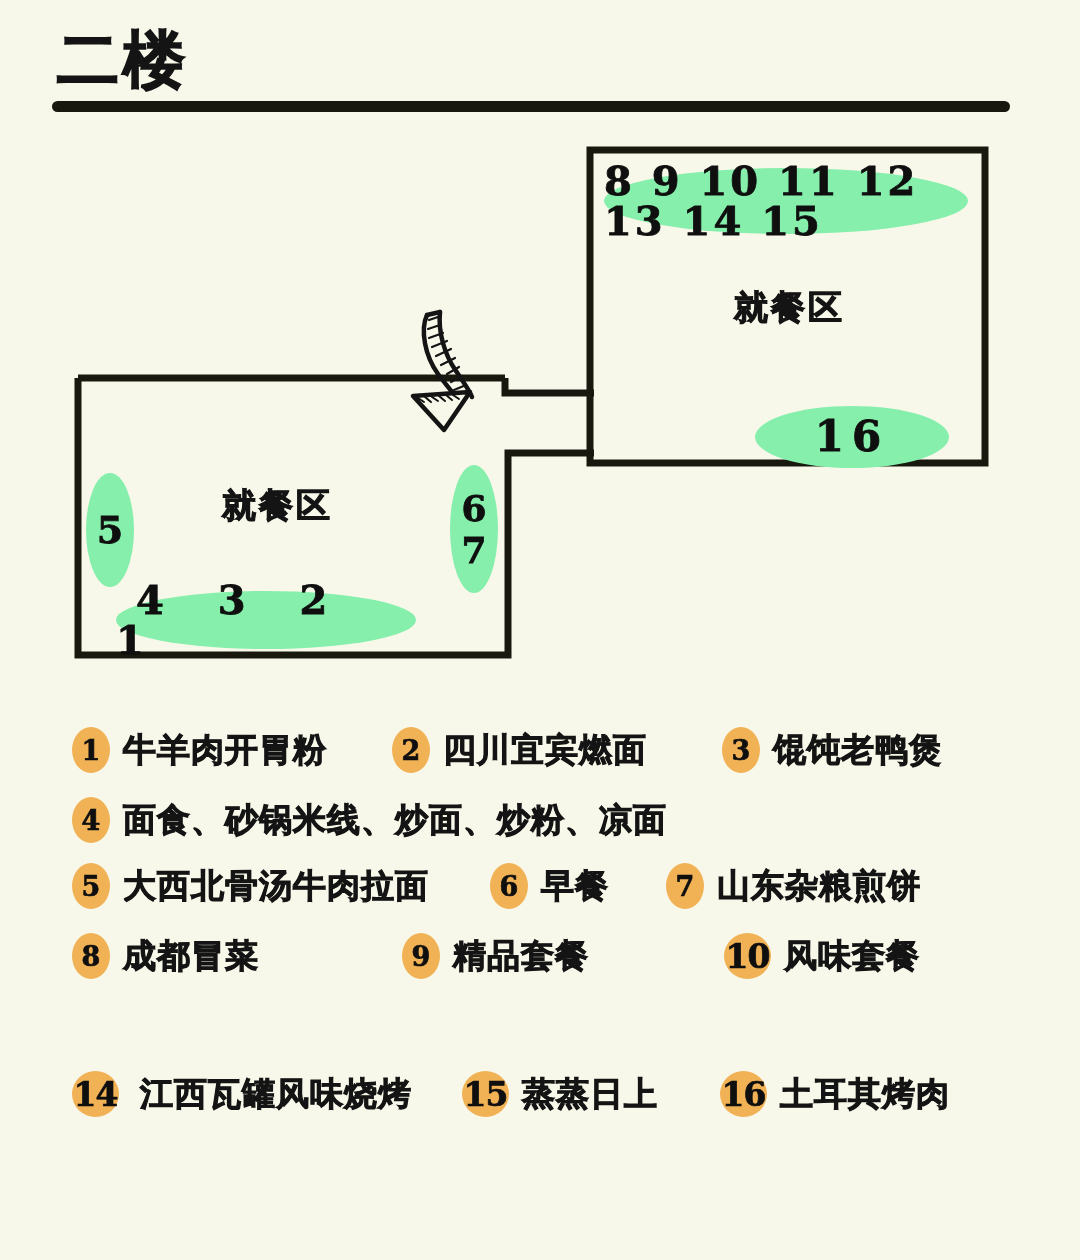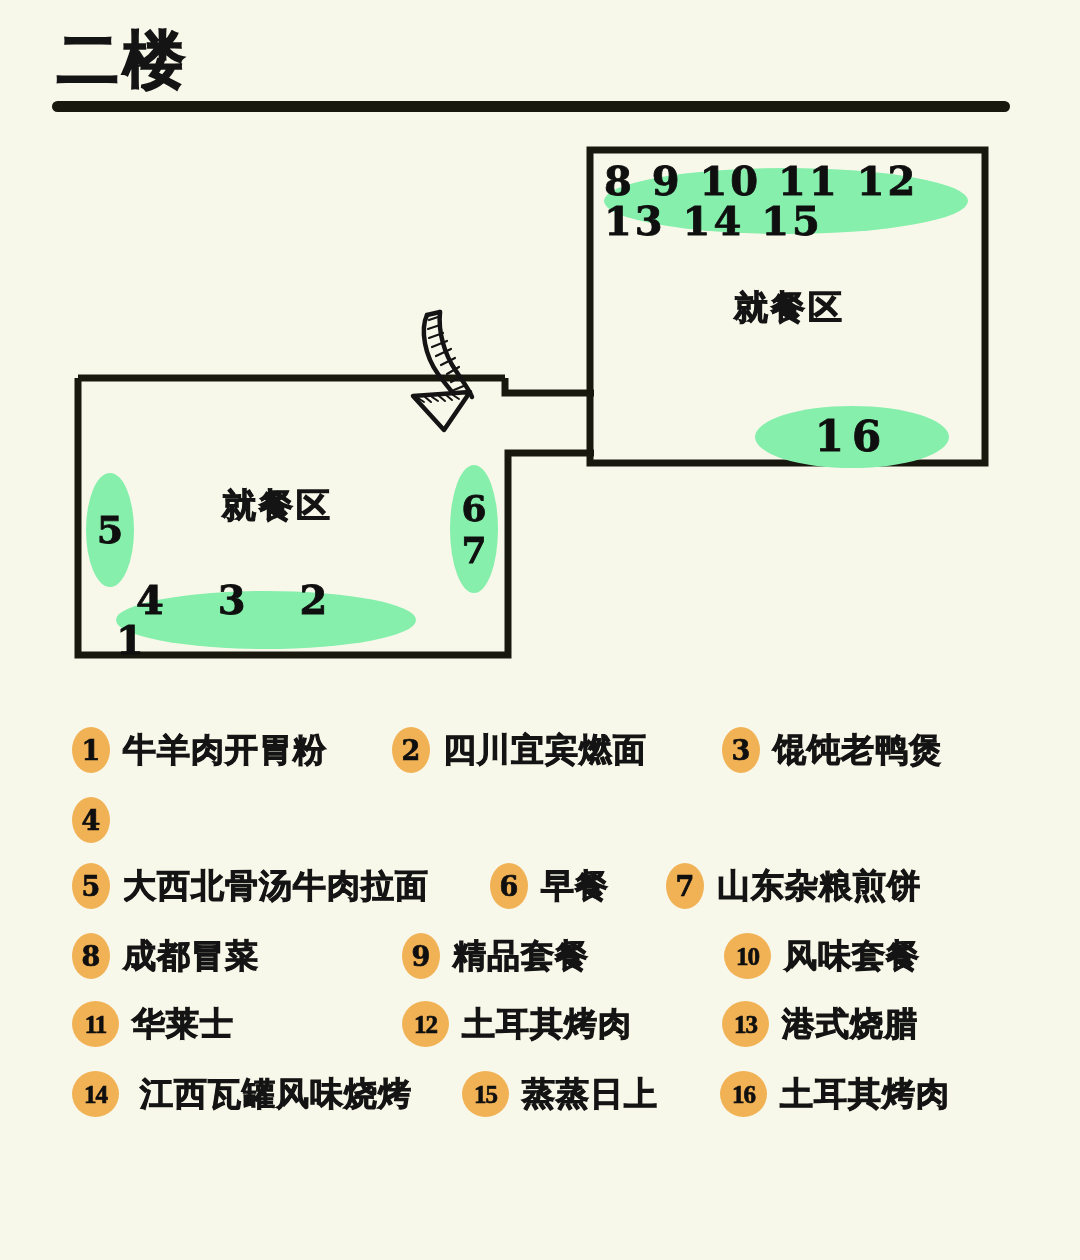--- a/index.html
+++ b/index.html
@@ -159,23 +159,22 @@
     font-weight: bold;
     font-size: 27px;
     width: 38px;
     height: 46px;
     flex: 0 0 auto;
     -webkit-text-stroke: 0.7px #0f0f0f;
     line-height: 1;
   }
   .legend-bubble.wide {
     width: 47px;
-    font-size: 25px;
+    font-size: 33px;
     letter-spacing: -1px;
-    font-family: Liberation Serif, serif;
   }
   .legend-text {
     margin-left: 13px;
     font-size: 33px;
     font-weight: bold;
     color: #141414;
     letter-spacing: 1px;
     -webkit-text-stroke: 1px #141414;
     font-family: "DejaVu Sans", "Liberation Sans", sans-serif;
   }
@@ -239,20 +238,21 @@
           <span class="legend-text">四川宜宾燃面</span>
         </div>
         <div class="legend-item" style="position: absolute; left: 650px;">
           <span class="legend-bubble">3</span>
           <span class="legend-text">馄饨老鸭煲</span>
         </div>
       </div>
       <div class="legend-row" style="top: 92px;">
         <div class="legend-item" style="position: absolute; left: 0px;">
           <span class="legend-bubble">4</span>
+          <span class="legend-text">面食、砂锅米线、炒面、炒粉、凉面</span>
         </div>
       </div>
       <div class="legend-row" style="top: 158px;">
         <div class="legend-item" style="position: absolute; left: 0px;">
           <span class="legend-bubble">5</span>
           <span class="legend-text">大西北骨汤牛肉拉面</span>
         </div>
         <div class="legend-item" style="position: absolute; left: 418px;">
           <span class="legend-bubble">6</span>
           <span class="legend-text">早餐</span>
@@ -267,34 +267,20 @@
           <span class="legend-bubble">8</span>
           <span class="legend-text">成都冒菜</span>
         </div>
         <div class="legend-item" style="position: absolute; left: 330px;">
           <span class="legend-bubble">9</span>
           <span class="legend-text">精品套餐</span>
         </div>
         <div class="legend-item" style="position: absolute; left: 652px;">
           <span class="legend-bubble wide">10</span>
           <span class="legend-text">风味套餐</span>
-        </div>
-      </div>
-      <div class="legend-row" style="top: 296px;">
-        <div class="legend-item" style="position: absolute; left: 0px;">
-          <span class="legend-bubble wide">11</span>
-          <span class="legend-text">华莱士</span>
-        </div>
-        <div class="legend-item" style="position: absolute; left: 330px;">
-          <span class="legend-bubble wide">12</span>
-          <span class="legend-text">土耳其烤肉</span>
-        </div>
-        <div class="legend-item" style="position: absolute; left: 650px;">
-          <span class="legend-bubble wide">13</span>
-          <span class="legend-text">港式烧腊</span>
         </div>
       </div>
       <div class="legend-row" style="top: 366px;">
         <div class="legend-item" style="position: absolute; left: 0px; gap: 8px;">
           <span class="legend-bubble wide">14</span>
           <span class="legend-text">江西瓦罐风味烧烤</span>
         </div>
         <div class="legend-item" style="position: absolute; left: 390px;">
           <span class="legend-bubble wide">15</span>
           <span class="legend-text">蒸蒸日上</span>

